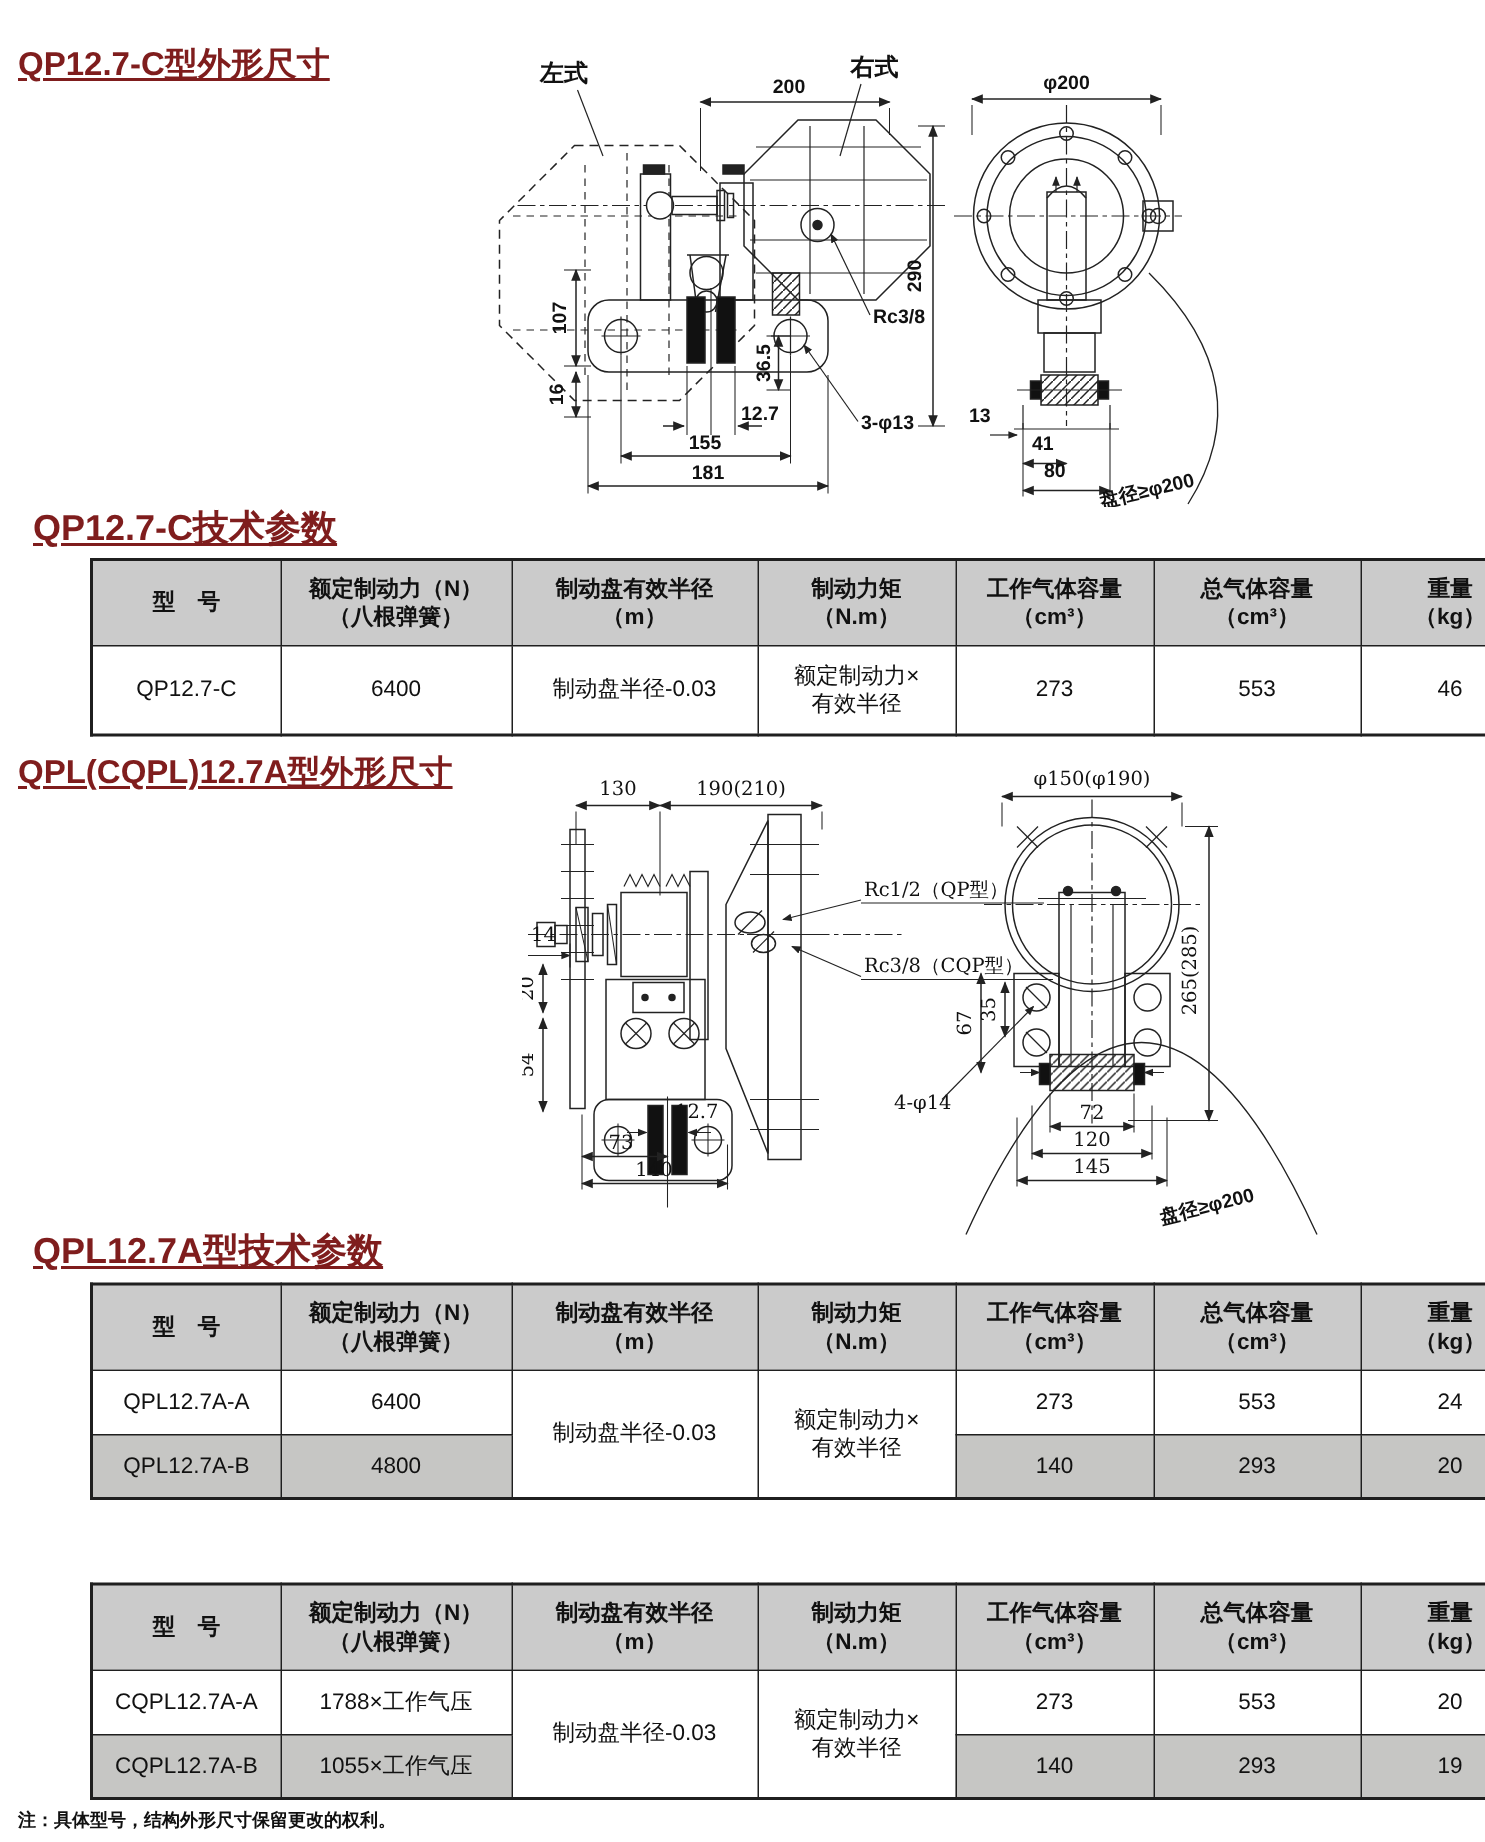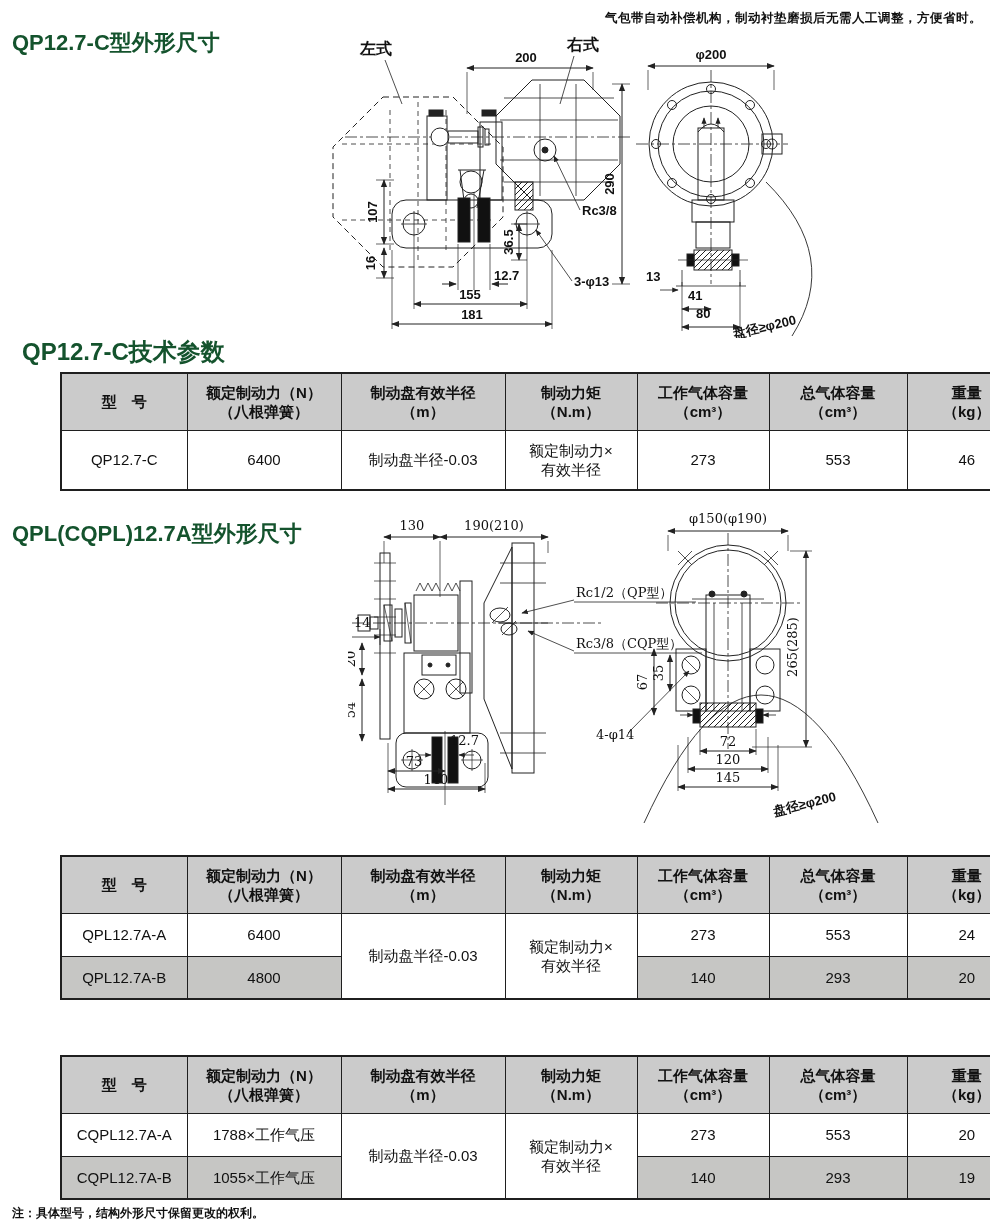--- a/index.html
+++ b/index.html
@@ -8,21 +8,21 @@
     --line:#1f1f1f;
   }
   *{margin:0;padding:0;box-sizing:border-box;}
   body{
     width:990px;height:1228px;background:#ffffff;
     font-family:"Liberation Sans", sans-serif;color:#111;
     position:relative;overflow:hidden;
   }
   .page{position:absolute;left:0;top:0;width:990px;height:1228px;background:#fff;}
   .top-note{position:absolute;top:10px;right:8px;font-size:12.5px;font-weight:bold;letter-spacing:.5px;}
-  .sec-title{position:absolute;font-weight:bold;color:#14532d;}
+  .sec-title{position:absolute;font-weight:bold;color:#7f1d1d;text-decoration:underline;}
   .t-big{font-size:22px;}
   .t-med{font-size:24px;}
   .bottom-note{position:absolute;left:12px;top:1205px;font-size:12px;font-weight:bold;}
   table.spec{
     position:absolute;left:12px;width:966px;border-collapse:collapse;table-layout:fixed;
     border:2px solid var(--line);
     margin-left:48px;
   }
   table.spec th, table.spec td{
     border:1px solid var(--line);text-align:center;vertical-align:middle;
@@ -37,21 +37,20 @@
   .dnum{font:bold 13px "Liberation Sans", sans-serif;fill:#111;stroke:none;}
   .cjk{font:bold 16px "Liberation Sans", sans-serif;fill:#111;stroke:none;}
   .cjks{font:bold 13px "Liberation Sans", sans-serif;fill:#111;stroke:none;}
   .srf{font:13px "DejaVu Serif", serif;fill:#111;stroke:none;}
 </style>
 </head>
 <body>
 
 <div class="page">
 
-  <div class="top-note">气包带自动补偿机构，制动衬垫磨损后无需人工调整，方便省时。</div>
 
   <div class="sec-title t-big" style="left:12px;top:28px;">QP12.7-C型外形尺寸</div>
 
   <svg style="left:330px;top:32px;" width="660" height="306" viewBox="0 0 660 306">
     <defs>
       <marker id="a1" viewBox="0 0 10 10" refX="9" refY="5" markerWidth="8" markerHeight="8" orient="auto-start-reverse">
         <path d="M0,1 L10,5 L0,9 z" fill="#222"></path>
       </marker>
       <pattern id="h1" patternUnits="userSpaceOnUse" width="6" height="6">
         <path d="M0,6 L6,0" stroke="#222" stroke-width="1"></path>
@@ -269,21 +268,21 @@
             <div>额定制动力×</div>
             <div>有效半径</div>
           </td>
         <td>273</td>
         <td>553</td>
         <td>46</td>
       </tr>
     </tbody>
   </table>
 
-  <div class="sec-title t-big" style="left:12px;top:519px;">QPL(CQPL)12.7A型外形尺寸</div>
+  <div class="sec-title t-big" style="left:12px;top:500px;">QPL(CQPL)12.7A型外形尺寸</div>
 
   <svg style="left:348px;top:505px;" width="642" height="322" viewBox="0 0 642 322">
     <defs>
       <marker id="a2" viewBox="0 0 10 10" refX="9" refY="5" markerWidth="8" markerHeight="8" orient="auto-start-reverse">
         <path d="M0,1 L10,5 L0,9 z" fill="#222"></path>
       </marker>
       <pattern id="h2" patternUnits="userSpaceOnUse" width="6" height="6">
         <path d="M0,6 L6,0" stroke="#222" stroke-width="1"></path>
       </pattern>
     </defs>
@@ -446,20 +445,21 @@
       <line x1="408" y1="224" x2="408" y2="250" stroke-width="0.7"></line>
       <line x1="340" y1="232" x2="340" y2="268" stroke-width="0.7"></line>
       <line x1="420" y1="232" x2="420" y2="268" stroke-width="0.7"></line>
       <line x1="330" y1="240" x2="330" y2="286" stroke-width="0.7"></line>
       <line x1="430" y1="240" x2="430" y2="286" stroke-width="0.7"></line>
 
       <text class="cjks" x="424" y="302" transform="rotate(-14 462 296)">盘径≥φ200</text>
     </g>
   </svg>
 
+  <div class="sec-title t-med" style="left:22px;top:818px;">QPL12.7A型技术参数</div>
 
   <table class="spec" style="top:855px;">
     <colgroup>
       <col style="width:126px">
         <col style="width:154px">
         <col style="width:164px">
       <col style="width:132px">
         <col style="width:132px">
         <col style="width:138px">
         <col style="width:120px">

